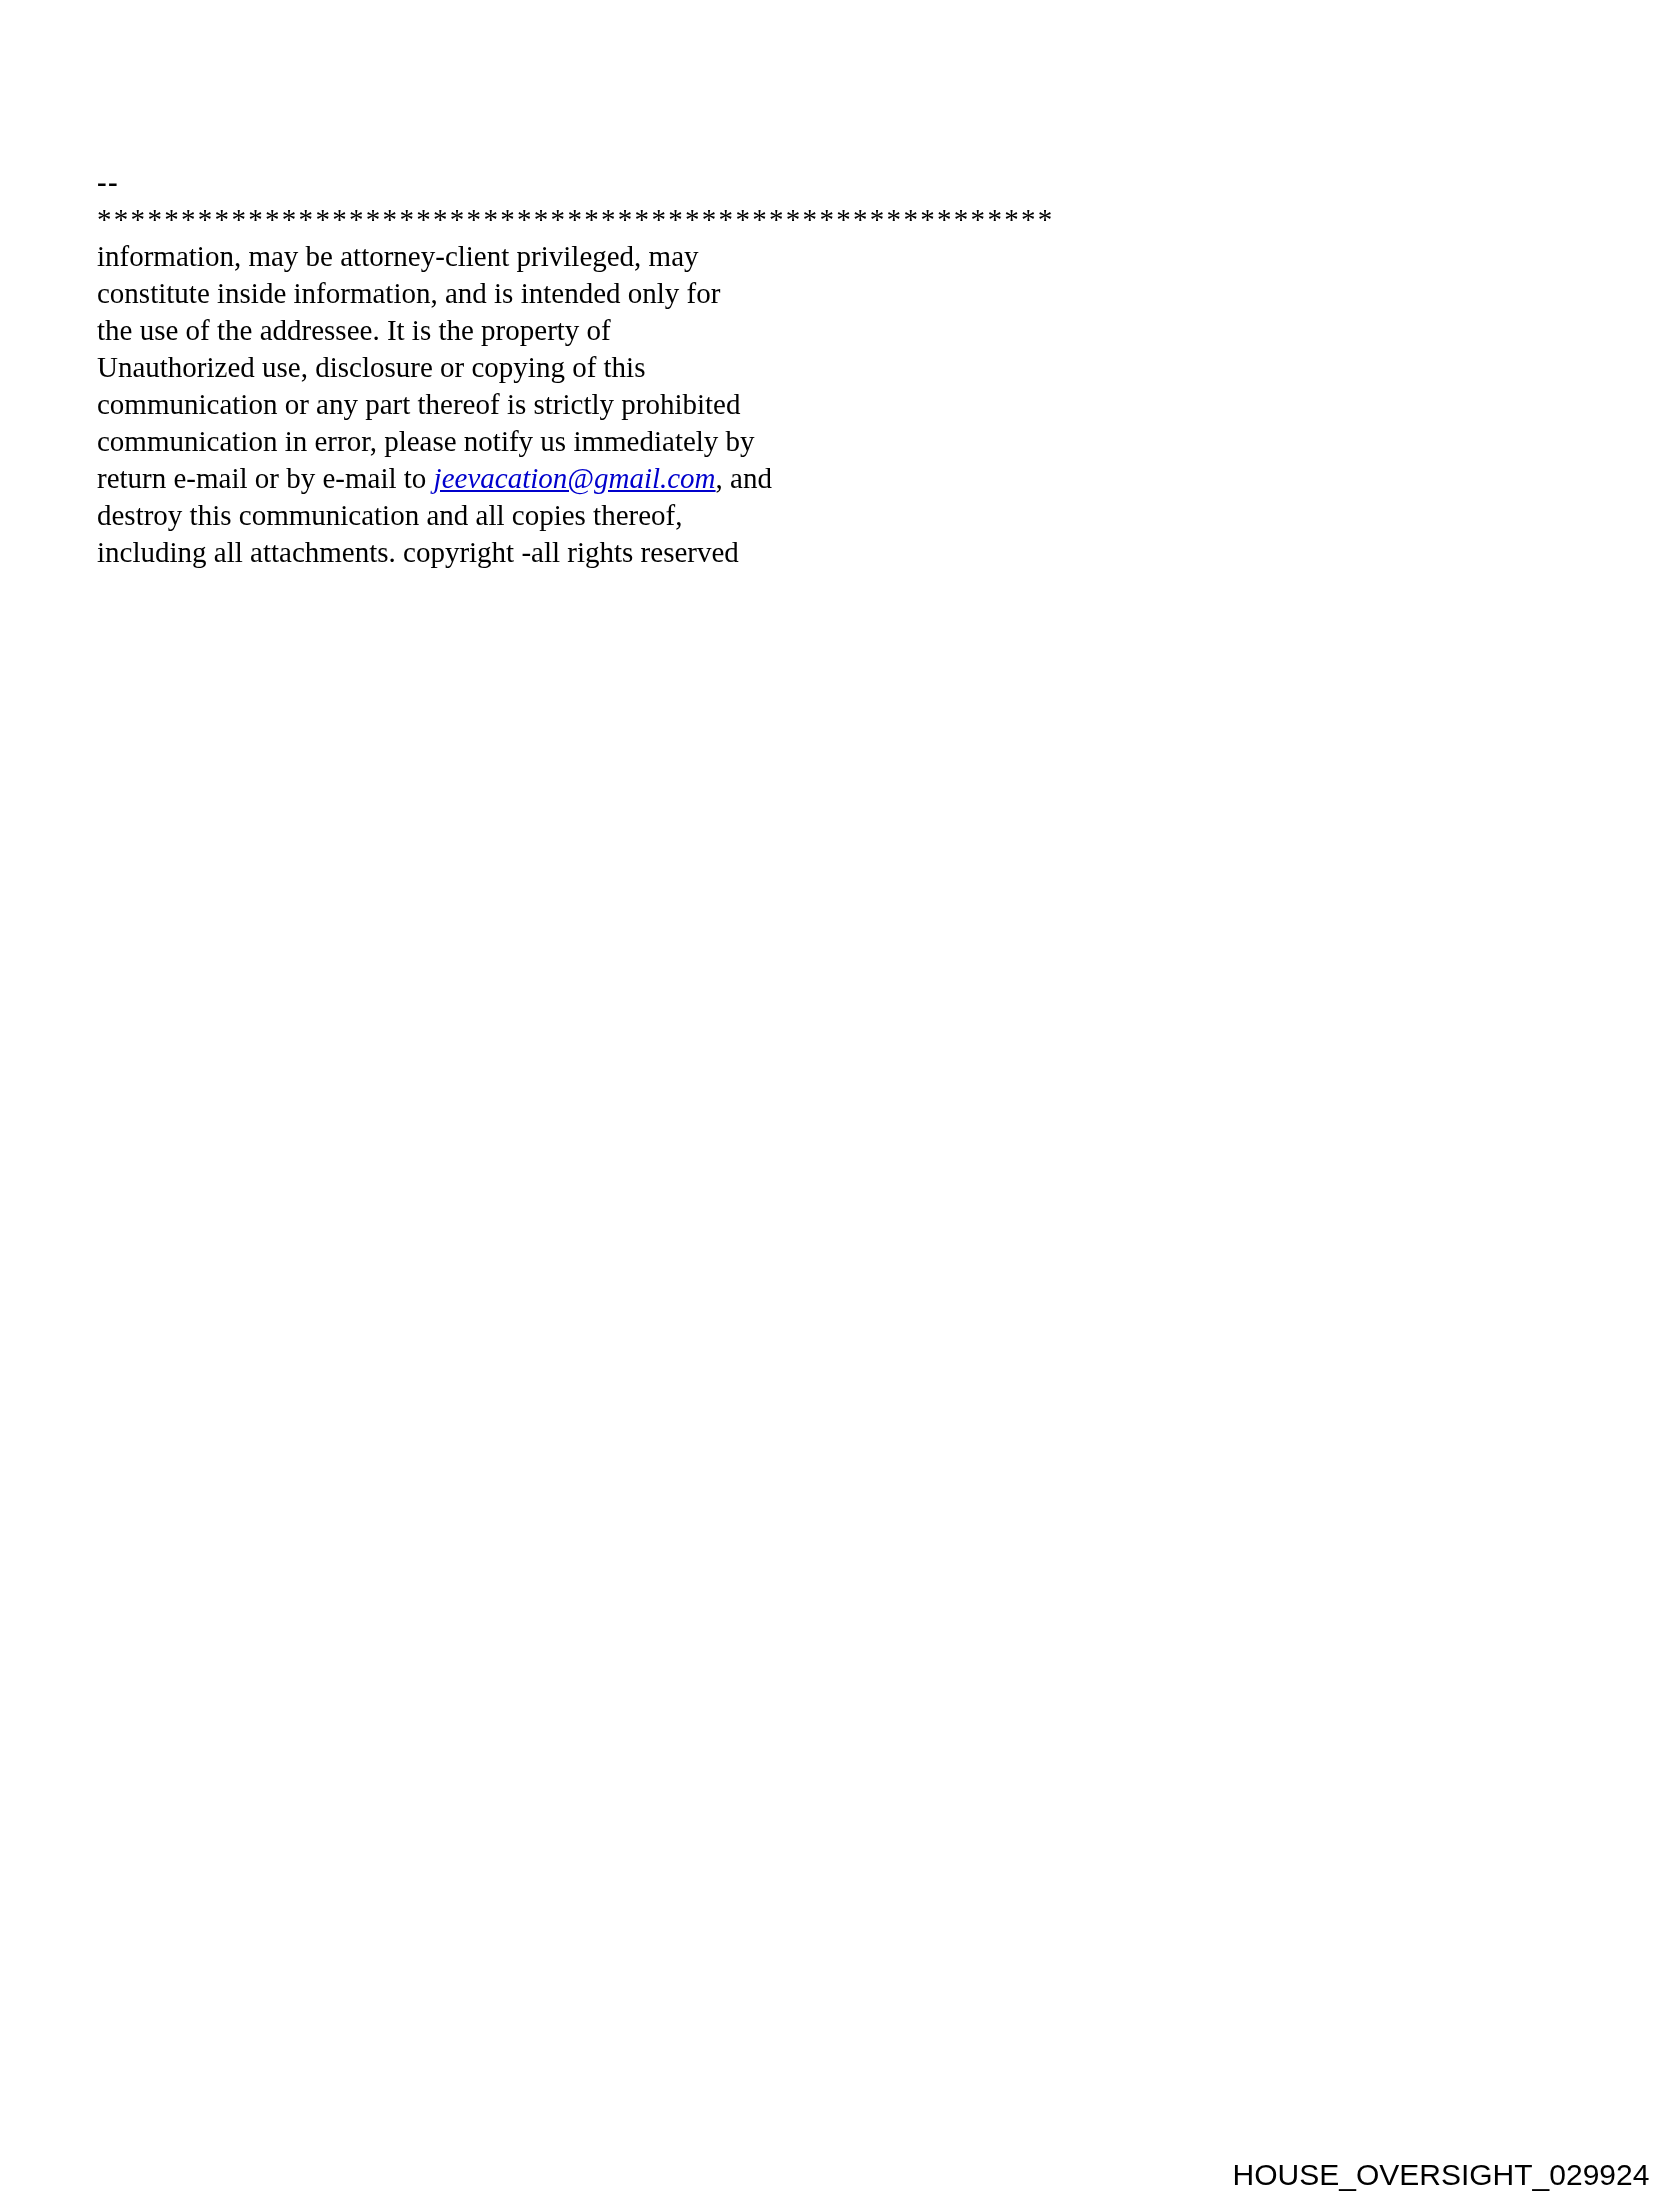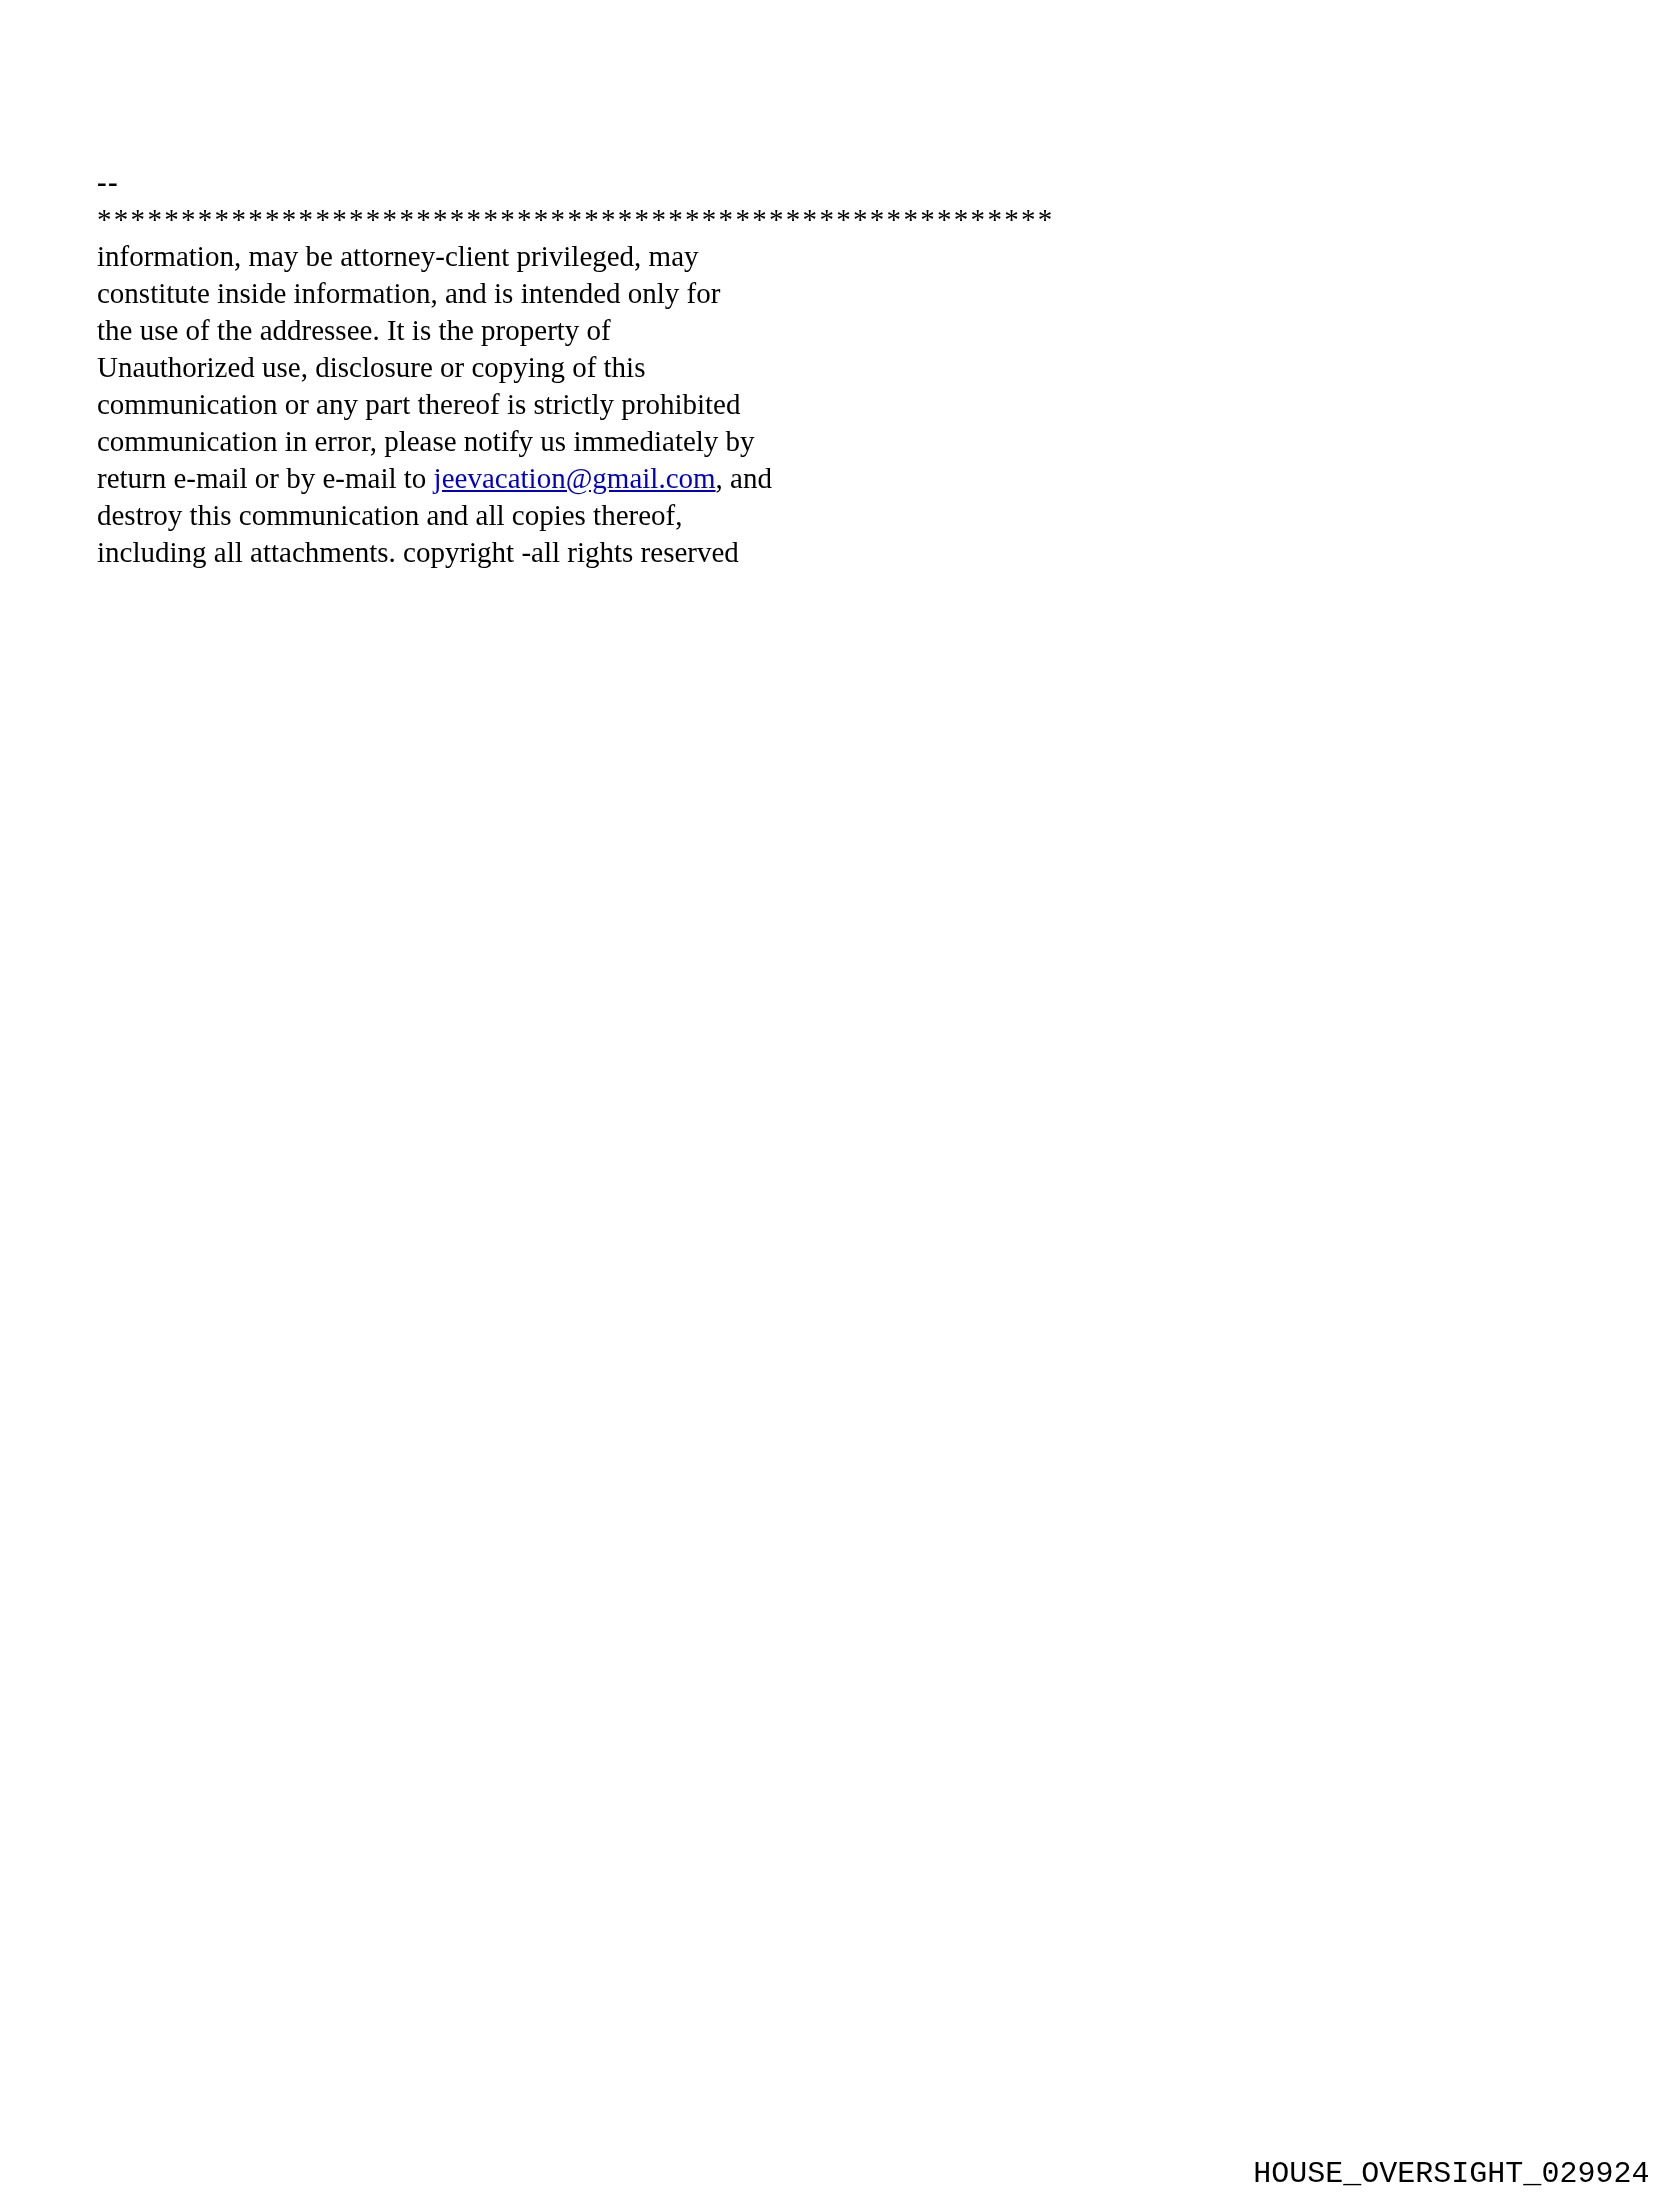--- a/index.html
+++ b/index.html
@@ -35,26 +35,27 @@
     font-weight: bold;
     letter-spacing: 1.3px;
   }
   .asterisk-line {
     letter-spacing: 2.3px;
   }
   .email-link {
     color: var(--link-color);
     text-decoration: underline;
     cursor: pointer;
+    font-style: italic;
   }
   .bates-stamp {
     position: absolute;
     right: 19.6px;
     top: 2159px;
-    font-family: Liberation Mono, monospace;
+    font-family: Liberation Sans, sans-serif;
     font-size: 30px;
     line-height: 31px;
     color: var(--text-color);
   }
 </style>
 </head>
 <body>
 
 <div class="page">
 

